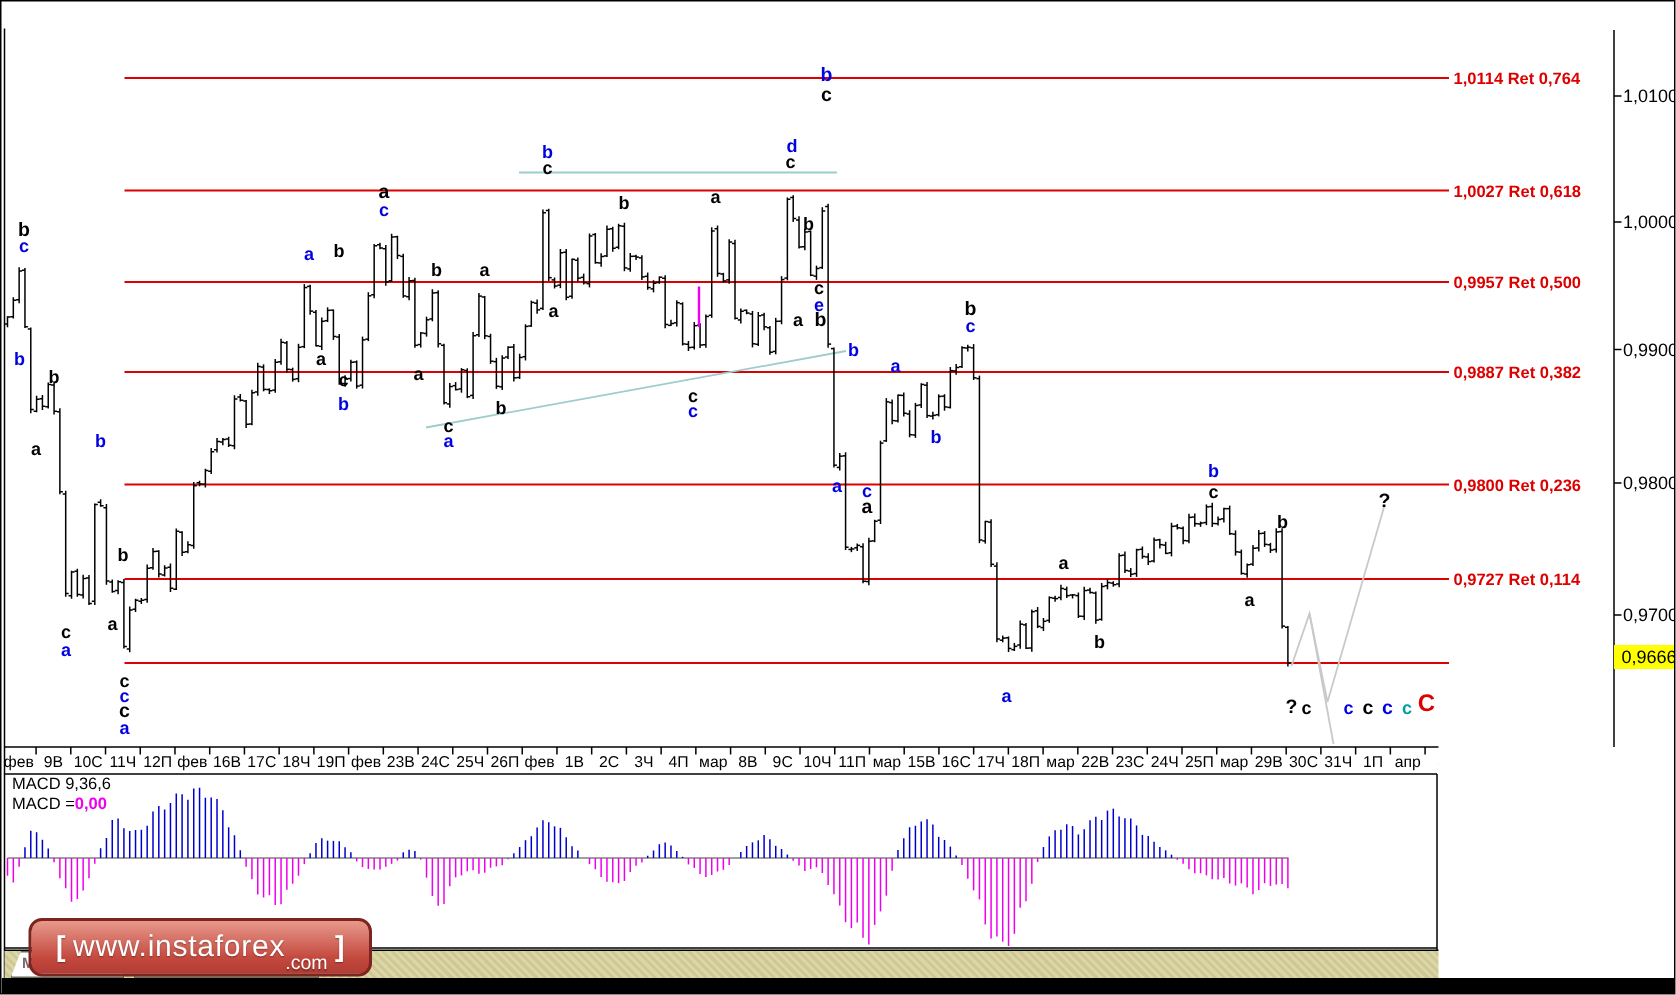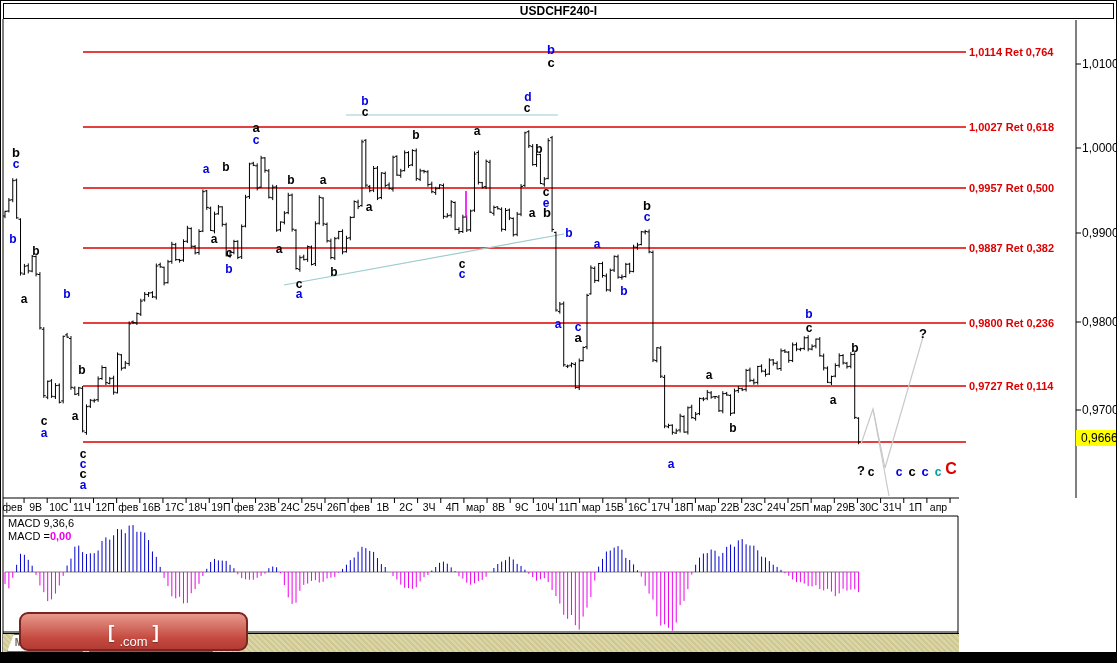--- a/index.html
+++ b/index.html
@@ -25,23 +25,20 @@
         text-shadow:0 1px 1px rgba(0,0,0,.35);}
   .logo .brk{font-size:19px;font-weight:bold;padding:0 5px;}
   .logo .www{font-size:20px;letter-spacing:.5px;}
   .logo .com{font-size:13px;align-self:center;margin-top:20px;}
   .bottom-bar{position:absolute;left:0;top:651px;width:1117px;height:12px;background:#000;}
 </style>
 </head>
 <body>
 
 <div class="wrap">
-  <div class="title-bar">
-    <span>USDCHF240-I</span>
-  </div>
 
   <svg id="cv" width="1117" height="663" viewBox="0 0 1117 663">
       <line x1="2" y1="18" x2="2" y2="651" stroke="#000"></line>
       <line x1="2" y1="497" x2="958" y2="497" stroke="#000"></line>
       <line x1="2" y1="515" x2="957" y2="515" stroke="#000"></line>
       <line x1="2" y1="631" x2="957" y2="631" stroke="#000"></line>
       <line x1="957" y1="515" x2="957" y2="651" stroke="#000"></line>
       <line x1="1075" y1="19" x2="1075" y2="497" stroke="#000"></line>
       <line x1="82" y1="51" x2="965" y2="51" stroke="#dd0000" stroke-width="1.3"></line>
       <text x="968" y="55" fill="#dd0000" font-size="11" font-weight="bold">1,0114 Ret 0,764</text>
@@ -1119,18 +1116,19 @@
     <div><span>MACD =</span><span class="macd-val">0,00</span></div>
   </div>
 
   <div class="tab-strip" id="tabstrip">
       <div class="tab active" style="left: 4px; width: 76px;">MACD 9,36,6</div>
       <div class="tab inactive" style="left: 86px; width: 124px;">Stoch 13,3,3 (80%-20%)</div>
     </div>
 
   <div class="logo">
     <span class="brk">[</span>
+    <span class="www">www.instaforex</span>
     <span class="com">.com</span>
     <span class="brk">]</span>
   </div>
 
   <div class="bottom-bar"></div>
 </div>
 
 </body></html>

